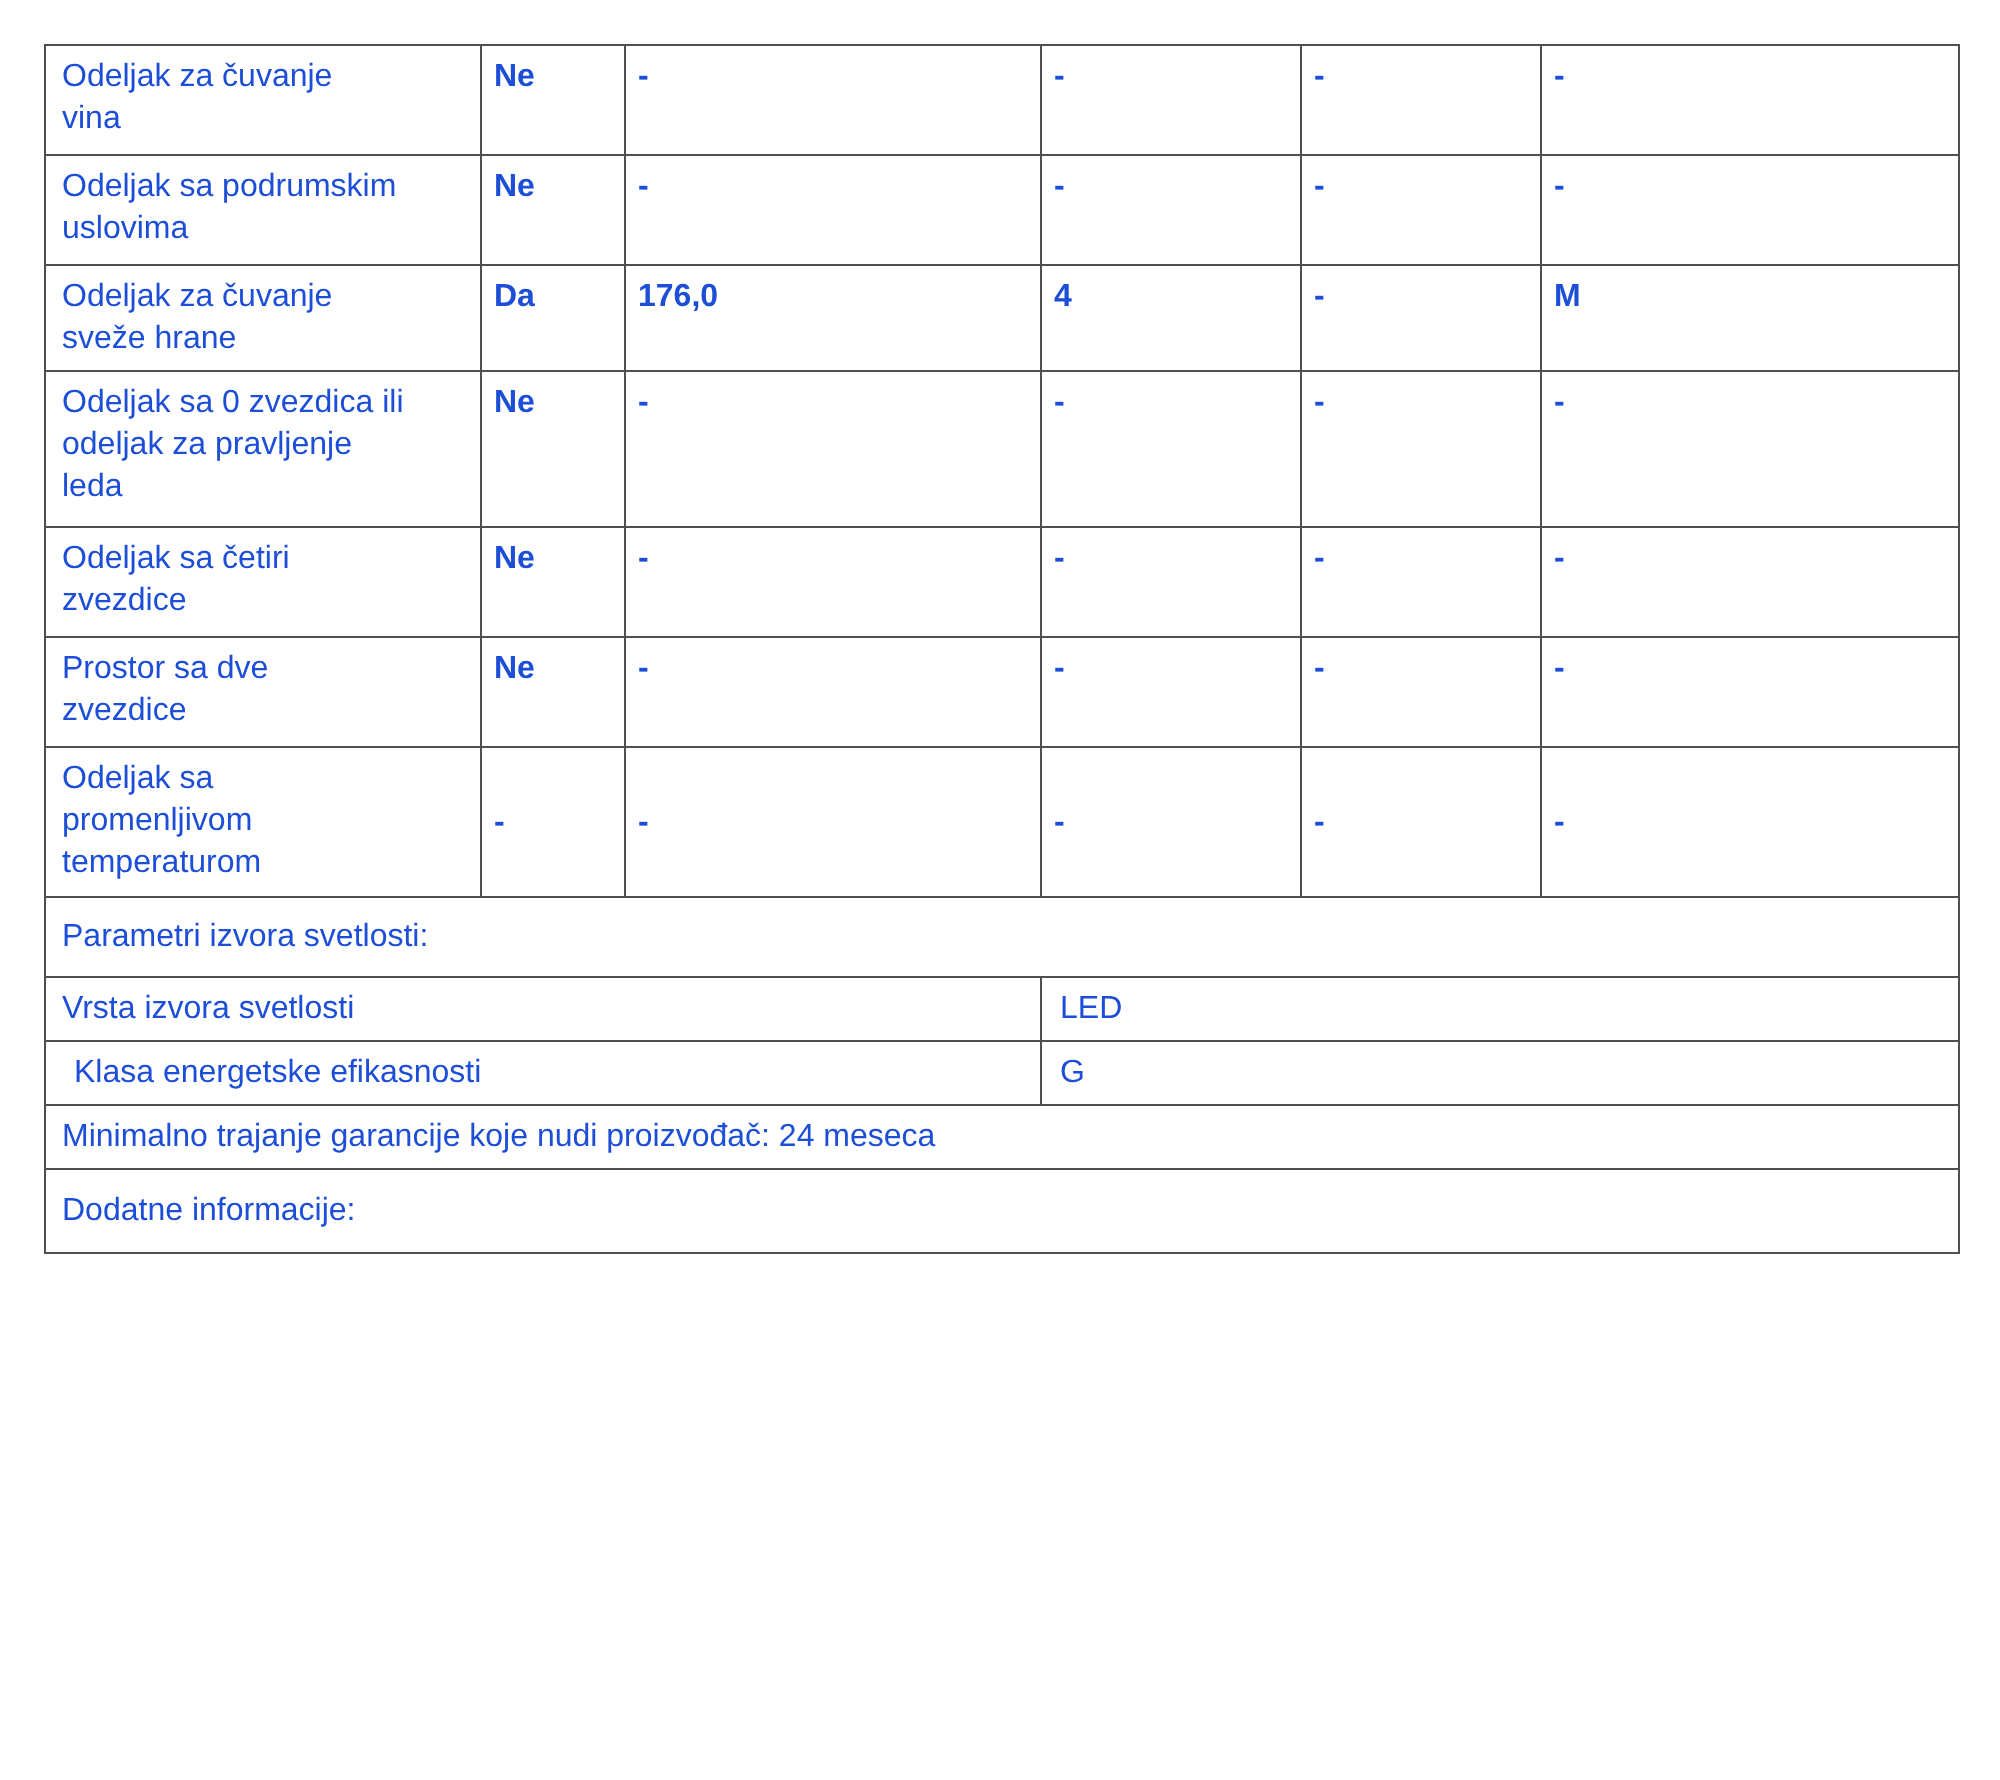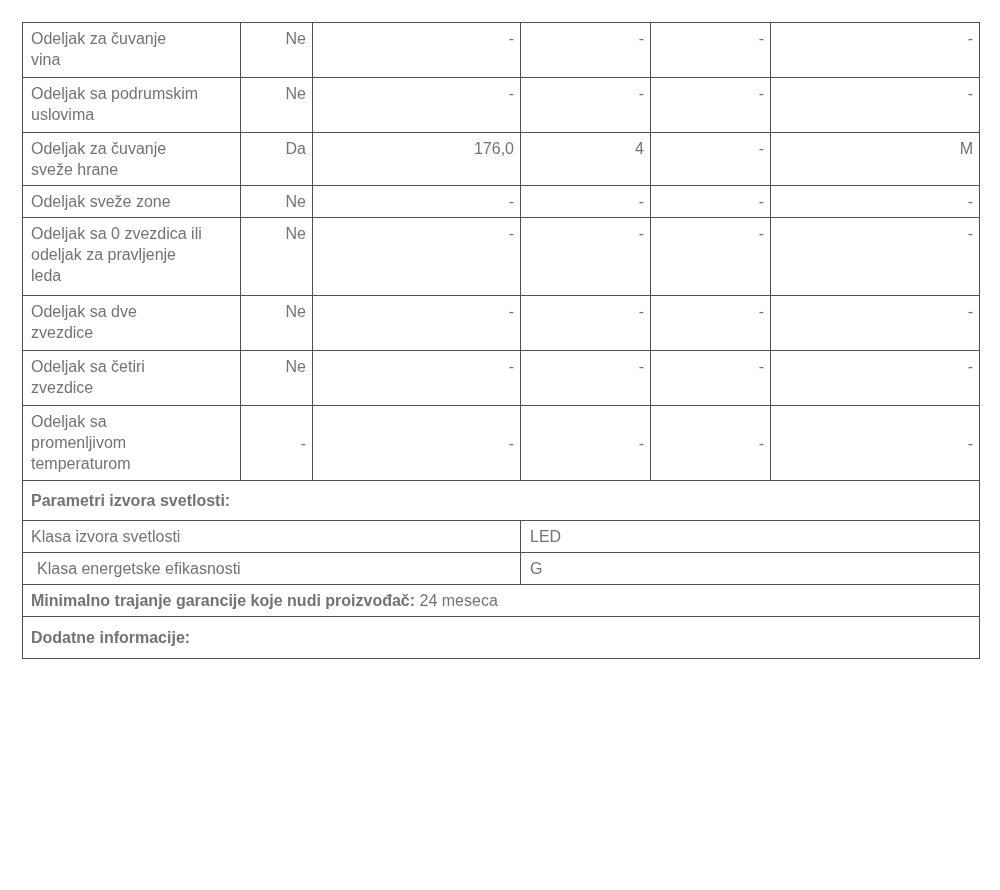--- a/index.html
+++ b/index.html
@@ -1,24 +1,24 @@
 <!DOCTYPE html>
 <html><head>
 <meta charset="utf-8">
 <style>
   html,body{margin:0;padding:0;background:#ffffff;}
   .page{position:relative;width:1000px;height:890px;background:#ffffff;overflow:hidden;
-        font-family:"Liberation Sans",sans-serif;color:#737373;border-radius:10px;}
+        font-family:"Liberation Sans",sans-serif;color:#1d4ed8;border-radius:10px;}
   table.fiche{position:absolute;left:22px;top:22px;width:957px;border-collapse:collapse;
         table-layout:fixed;font-size:16px;line-height:21px;}
   td{border:1px solid #4f4f4f;padding:5px 6px;vertical-align:top;background:#fff;}
   .lbl{white-space:pre-line;padding-left:8px;}
-  .c{text-align:right;}
+  .c{text-align:left;font-weight:bold;}
   .vm{vertical-align:middle;}
-  .bold{font-weight:bold;margin-top:30px;}
+  .bold{font-weight:normal;margin-top:30px;}
   .sec td{vertical-align:middle;padding-left:8px;}
   .val{padding-left:9px;}
   .ind{padding-left:14px;margin-left:44px;}
   .warr td{vertical-align:middle;padding-left:8px;}
   .webrow{white-space:pre-line;padding:8px 10px 8px 6px;text-indent:8px;}
   tr.last td{border-bottom:3px solid #b3b3b3;}
 </style>
 </head>
 <body>
 
@@ -53,49 +53,41 @@
       </tr>
       <tr style="height:53px">
         <td class="lbl">Odeljak za čuvanje
 sveže hrane</td>
         <td class="c">Da</td>
         <td class="c">176,0</td>
         <td class="c">4</td>
         <td class="c">-</td>
         <td class="c">M</td>
       </tr>
-      <tr style="height:29px">
-        <td class="lbl">Odeljak sveže zone</td>
-        <td class="c">Ne</td>
-        <td class="c">-</td>
-        <td class="c">-</td>
-        <td class="c">-</td>
-        <td class="c">-</td>
-      </tr>
       <tr style="height:78px">
         <td class="lbl">Odeljak sa 0 zvezdica ili
 odeljak za pravljenje
 leda</td>
         <td class="c">Ne</td>
         <td class="c">-</td>
         <td class="c">-</td>
         <td class="c">-</td>
         <td class="c">-</td>
       </tr>
       <tr style="height:55px">
-        <td class="lbl">Odeljak sa dve
+        <td class="lbl">Odeljak sa četiri
 zvezdice</td>
         <td class="c">Ne</td>
         <td class="c">-</td>
         <td class="c">-</td>
         <td class="c">-</td>
         <td class="c">-</td>
       </tr>
       <tr style="height:55px">
-        <td class="lbl">Odeljak sa četiri
+        <td class="lbl">Prostor sa dve
 zvezdice</td>
         <td class="c">Ne</td>
         <td class="c">-</td>
         <td class="c">-</td>
         <td class="c">-</td>
         <td class="c">-</td>
       </tr>
       <tr style="height:75px">
         <td class="lbl">Odeljak sa
 promenljivom
@@ -104,21 +96,21 @@
         <td class="c vm">-</td>
         <td class="c vm">-</td>
         <td class="c vm">-</td>
         <td class="c vm">-</td>
       </tr>
 
       <tr class="sec" style="height:40px">
         <td colspan="6" class="bold">Parametri izvora svetlosti:</td>
       </tr>
       <tr style="height:30px">
-        <td colspan="3" class="lbl">Klasa izvora svetlosti</td>
+        <td colspan="3" class="lbl">Vrsta izvora svetlosti</td>
         <td colspan="3" class="val">LED</td>
       </tr>
       <tr style="height:30px">
         <td colspan="3" class="lbl ind">Klasa energetske efikasnosti</td>
         <td colspan="3" class="val">G</td>
       </tr>
       <tr class="warr" style="height:31px">
         <td colspan="6">
           <span class="bold">Minimalno trajanje garancije koje nudi proizvođač:</span>
           <span>24 meseca</span>

